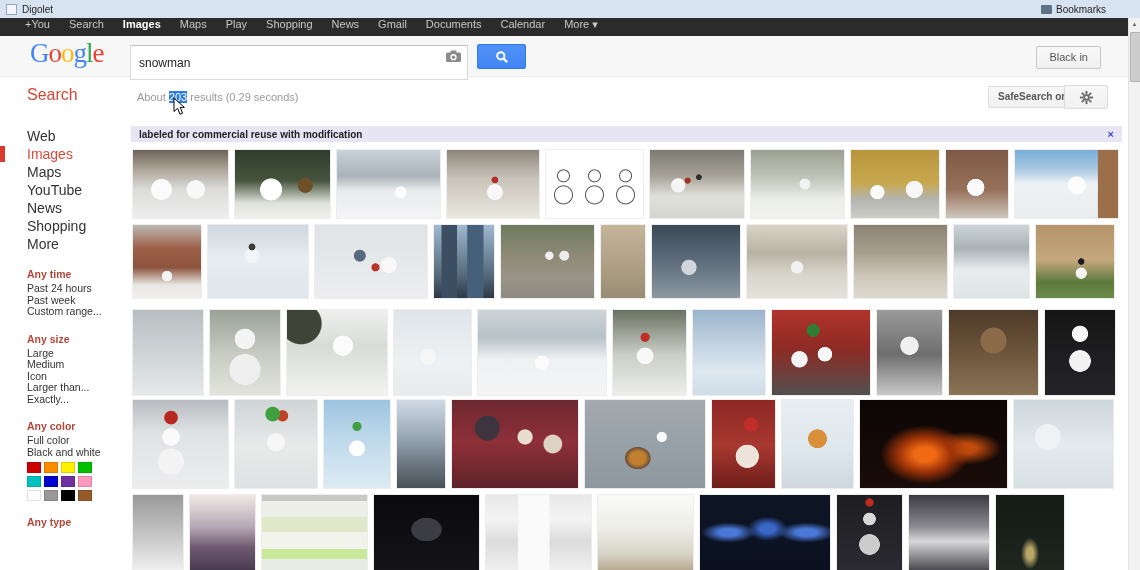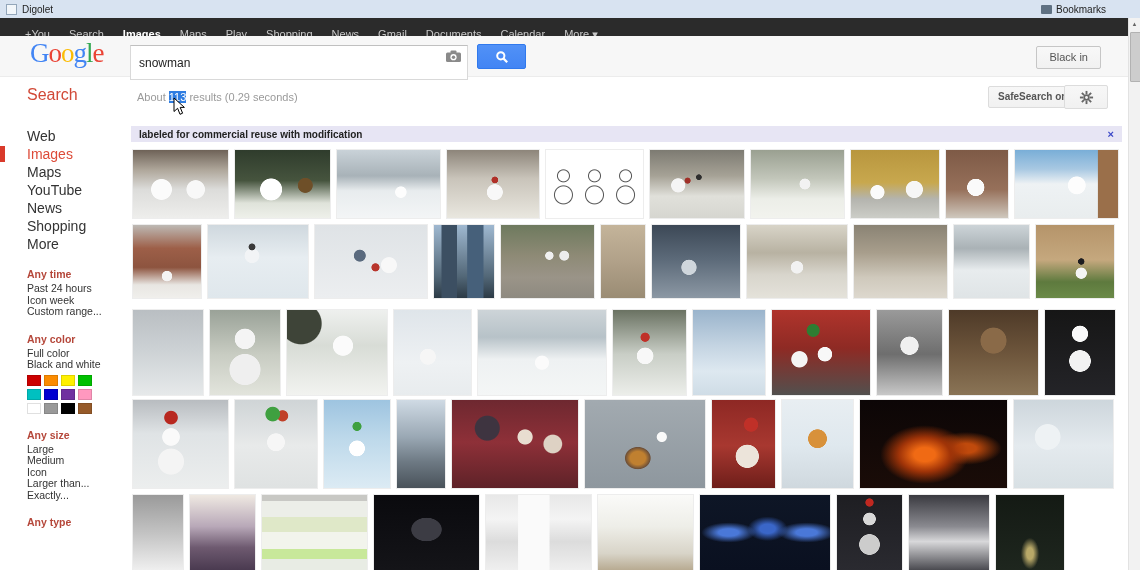--- a/index.html
+++ b/index.html
@@ -10,21 +10,21 @@
   }
   
   #browser-bar{position:absolute;left:0;top:0;right:0;height:18px;background:#d8e3f1;
     display:flex;align-items:center;font-size:10px;color:#222;}
   .b-icon{width:9px;height:9px;border:1px solid #93a6ba;background:#f2f6fa;margin:0 5px 0 6px;}
   .b-spacer{flex:1;}
   .bm-icon{width:11px;height:9px;background:#5f7183;border-radius:1px;margin-right:4px;}
   #bookmarks{display:flex;align-items:center;margin-right:34px;cursor:pointer;}
   
   #topnav{position:absolute;left:0;top:18px;right:12px;height:32px;background:#2b2b2b;
-    display:flex;align-items:center;padding-left:25px;gap:19px;}
+    display:flex;padding-left:25px;gap:19px;}
   .nav-item{font-size:11px;color:#c9c9c9;cursor:pointer;white-space:nowrap;}
   .nav-item.active{color:#fff;font-weight:bold;}
   
   #header{position:absolute;left:0;top:36px;right:0;height:40px;background:#f7f7f7;
     border-bottom:1px solid #ececec;}
   #logo{position:absolute;left:30px;top:39px;font-family:"Liberation Serif",serif;
     font-size:27px;line-height:28px;letter-spacing:-1px;cursor:pointer;}
   #search-box{position:absolute;left:130px;top:45px;width:338px;height:35px;background:#fff;
     border:1px solid #d9d9d9;border-top-color:#c0c0c0;box-sizing:border-box;}
   #search-input{border:none;outline:none;width:100%;height:100%;font-size:12px;
@@ -116,21 +116,21 @@
 </div>
 <div id="search-btn">
   <svg width="14" height="14" viewBox="0 0 14 14">
     <circle cx="5.8" cy="5.8" r="3.6" fill="none" stroke="#fff" stroke-width="2"></circle>
     <line x1="8.6" y1="8.6" x2="12.2" y2="12.2" stroke="#fff" stroke-width="2.2"></line>
   </svg>
 </div>
 <div id="signin-btn">Black in</div>
 
 <div id="mode-label">Search</div>
-<div id="stats"><span>About </span><span class="sel">113</span><span> results (0.29 seconds)</span></div>
+<div id="stats"><span>About </span><span class="sel">203</span><span> results (0.29 seconds)</span></div>
 <div id="safesearch-btn">SafeSearch on ▾</div>
 <div id="gear-btn">
   <svg width="15" height="15" viewBox="0 0 16 16">
     <g fill="#666">
       <rect x="7" y="1" width="2" height="3.4"></rect>
       <rect x="7" y="1" width="2" height="3.4" transform="rotate(45 8 8)"></rect>
       <rect x="7" y="1" width="2" height="3.4" transform="rotate(90 8 8)"></rect>
       <rect x="7" y="1" width="2" height="3.4" transform="rotate(135 8 8)"></rect>
       <rect x="7" y="1" width="2" height="3.4" transform="rotate(180 8 8)"></rect>
       <rect x="7" y="1" width="2" height="3.4" transform="rotate(225 8 8)"></rect>
@@ -146,22 +146,30 @@
     <div class="snav-item">Web</div>
     <div class="snav-item active">Images</div>
     <div class="snav-item">Maps</div>
     <div class="snav-item">YouTube</div>
     <div class="snav-item">News</div>
     <div class="snav-item">Shopping</div>
     <div class="snav-item">More</div>
     <div class="s-section">
       <div class="s-title">Any time</div>
       <div class="s-link">Past 24 hours</div>
-      <div class="s-link">Icon week</div>
+      <div class="s-link">Past week</div>
       <div class="s-link">Custom range...</div>
+    </div>
+    <div class="s-section">
+      <div class="s-title">Any size</div>
+      <div class="s-link">Large</div>
+      <div class="s-link">Medium</div>
+      <div class="s-link">Icon</div>
+      <div class="s-link">Larger than...</div>
+      <div class="s-link">Exactly...</div>
     </div>
     <div class="s-section">
       <div class="s-title">Any color</div>
       <div class="s-link">Full color</div>
       <div class="s-link">Black and white</div>
       <div class="swatches">
         <span class="swatch" style="background: rgb(204, 0, 0);"></span>
         <span class="swatch" style="background: rgb(251, 139, 0);"></span>
         <span class="swatch" style="background: rgb(255, 240, 0);"></span>
         <span class="swatch" style="background: rgb(0, 192, 0);"></span>
@@ -169,28 +177,20 @@
         <span class="swatch" style="background: rgb(0, 0, 208);"></span>
         <span class="swatch" style="background: rgb(112, 48, 160);"></span>
         <span class="swatch" style="background: rgb(255, 152, 191);"></span>
         <span class="swatch" style="background: rgb(255, 255, 255);"></span>
         <span class="swatch" style="background: rgb(153, 153, 153);"></span>
         <span class="swatch" style="background: rgb(0, 0, 0);"></span>
         <span class="swatch" style="background: rgb(150, 90, 41);"></span>
       </div>
     </div>
     <div class="s-section">
-      <div class="s-title">Any size</div>
-      <div class="s-link">Large</div>
-      <div class="s-link">Medium</div>
-      <div class="s-link">Icon</div>
-      <div class="s-link">Larger than...</div>
-      <div class="s-link">Exactly...</div>
-    </div>
-    <div class="s-section">
       <div class="s-title">Any type</div>
     </div>
   </div>
 
 <div id="notice">
   <span id="notice-text">labeled for commercial reuse with modification</span>
   <span id="notice-close">×</span>
 </div>
 
 <div id="grid">

